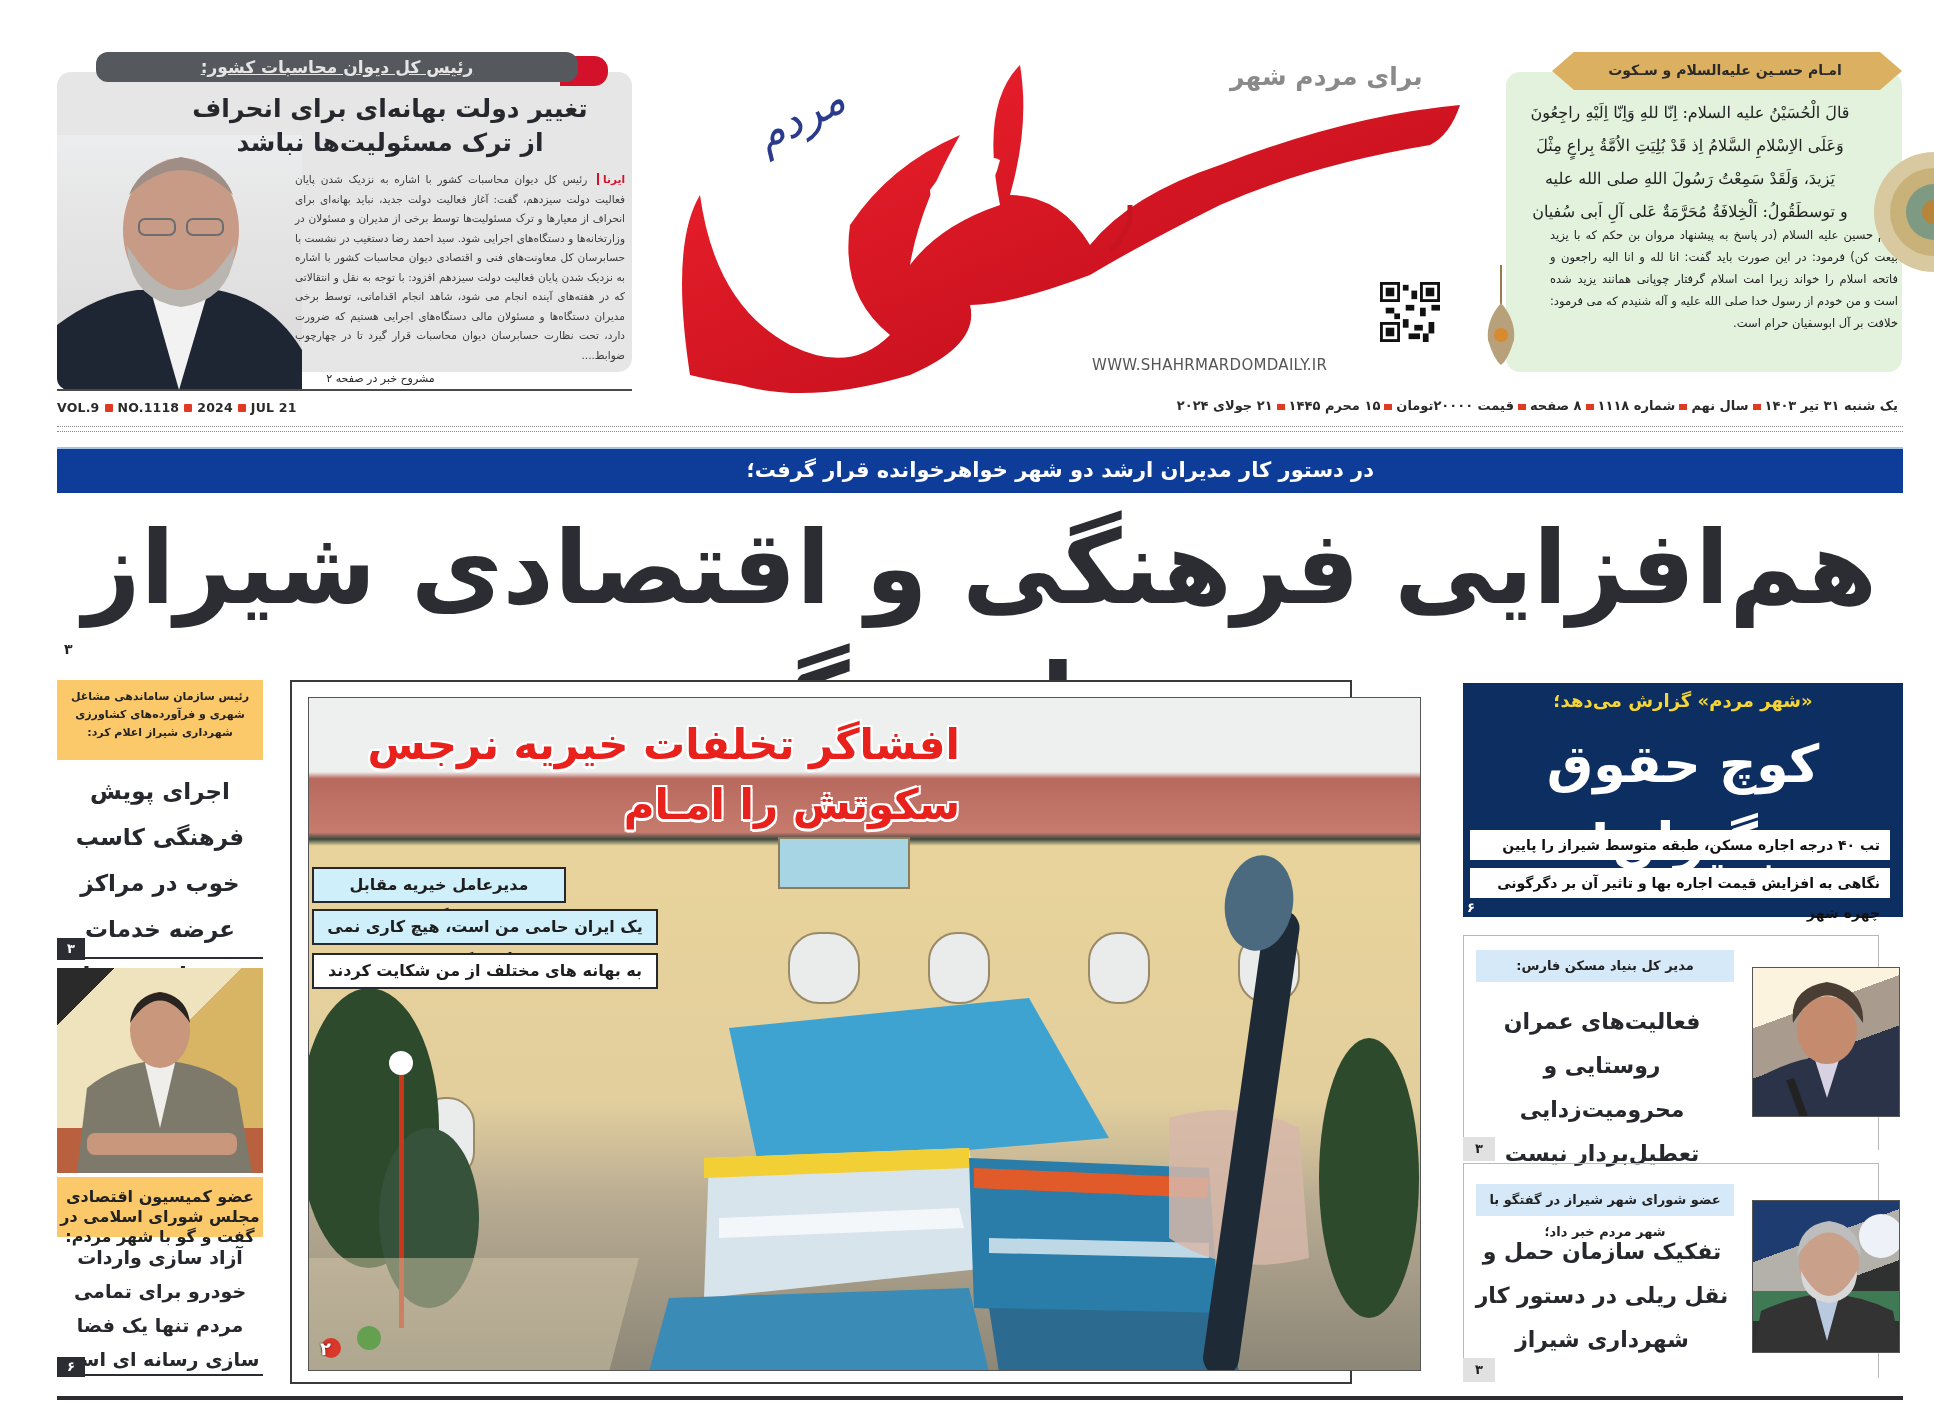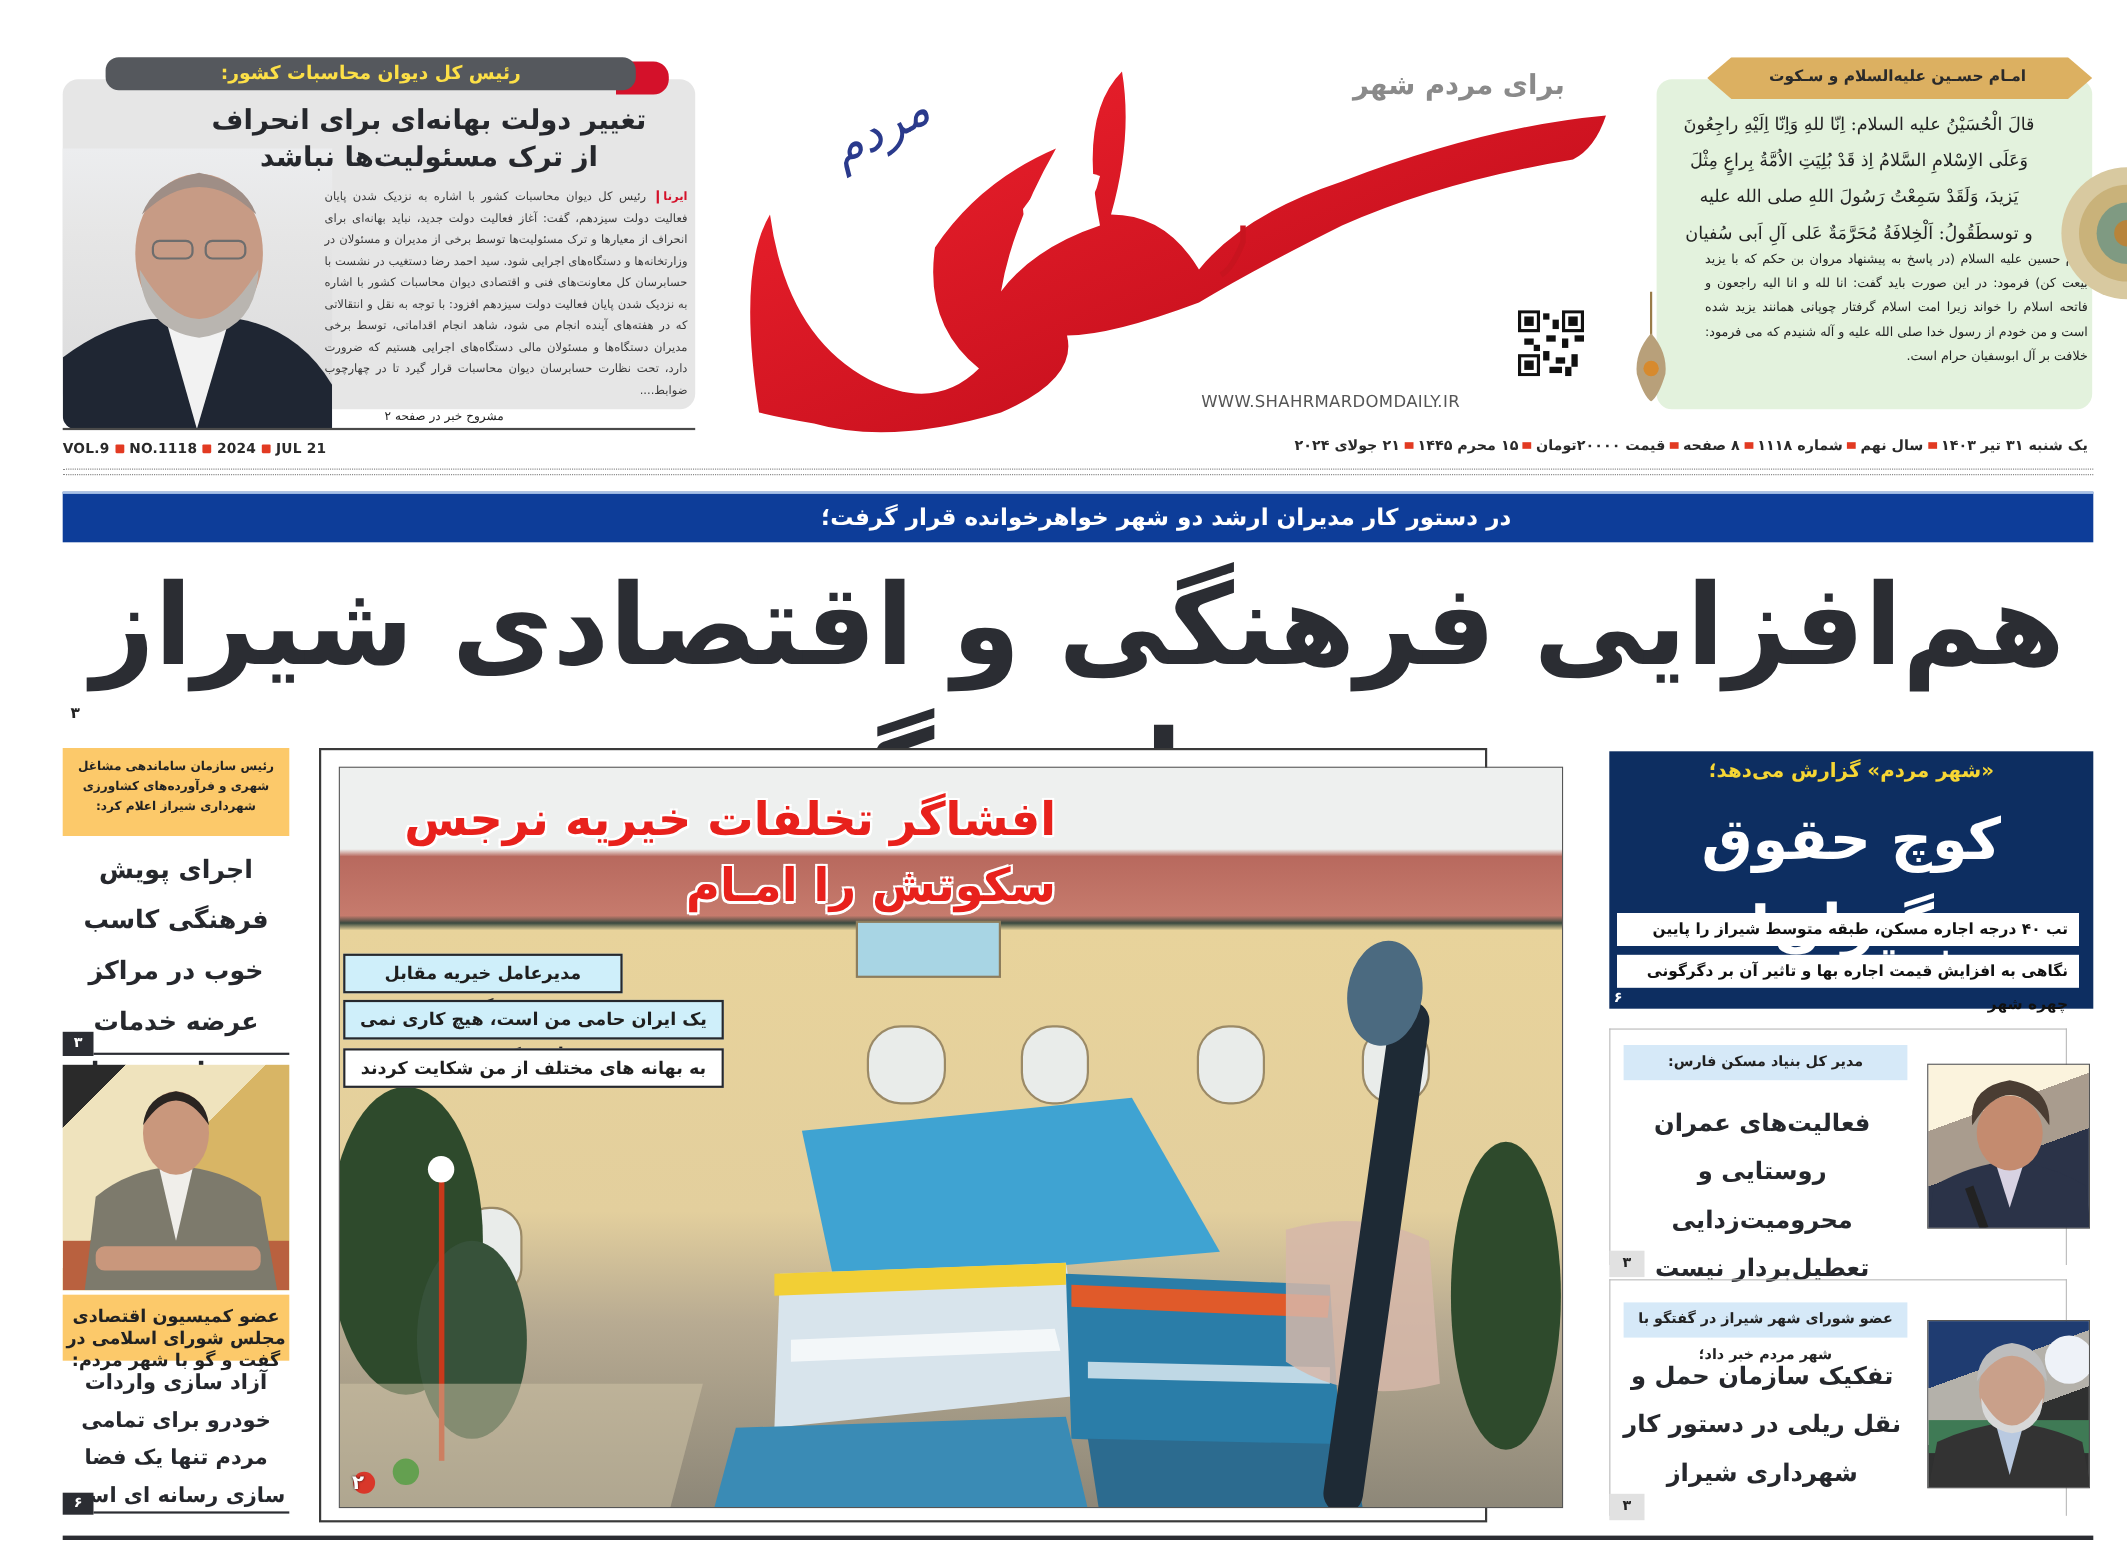--- a/index.html
+++ b/index.html
@@ -3,29 +3,29 @@
 <meta charset="utf-8">
 <style>
   * { box-sizing: border-box; margin: 0; padding: 0; }
   html, body { width: 1934px; height: 1405px; background: #ffffff; overflow: hidden; }
   body { font-family: "DejaVu Sans", sans-serif; color: #26282d; position: relative; }
   .rtl { direction: rtl; }
   .abs { position: absolute; }
 
   
   #lead-box { left: 57px; top: 72px; width: 575px; height: 300px; background: #e6e6e6; border-radius: 14px; }
-  #lead-kicker { left: 96px; top: 52px; width: 482px; height: 30px; background: #55585d; border-radius: 12px; color: #fde047;
-    font-weight: bold; font-size: 17px; line-height: 30px; text-align: center; }
+  #lead-kicker { left: 96px; top: 52px; width: 482px; height: 30px; background: #55585d; border-radius: 12px; color: #e5e5e5;
+    font-weight: bold; font-size: 17px; line-height: 30px; text-align: center; text-decoration: underline; }
   #lead-kicker-accent { left: 560px; top: 56px; width: 48px; height: 30px; background: #d4112a; border-radius: 0 14px 14px 0; }
   #lead-title { left: 180px; top: 92px; width: 420px; font-weight: bold; font-size: 25px; line-height: 34px; text-align: center; color: #26282d; }
   #lead-photo { left: 57px; top: 135px; width: 245px; height: 255px; border-radius: 0 0 0 12px; overflow: hidden;
     background: linear-gradient(180deg, #ecedef 0%, #e6e6e6 30%, #d9d9da 100%); }
   #lead-body { left: 295px; top: 170px; width: 330px; font-size: 10.5px; line-height: 19.5px; text-align: justify; color: #3a3a3a; }
   #lead-body .src { color: #d4112a; font-weight: bold; margin-left: 4px; border-left: 2px solid #d4112a; padding-left: 4px; }
-  #lead-continue { left: 303px; top: 372px; width: 155px; font-size: 11px; color: #222; text-align: right; }
+  #lead-continue { left: 303px; top: 372px; width: 155px; font-size: 11px; color: #222; text-align: center; }
   #lead-rule { left: 57px; top: 389px; width: 575px; height: 2px; background: #4a4a4a; }
 
   
   #tagline { left: 1230px; top: 62px; font-size: 25px; font-weight: bold; color: #8a8a8a; }
   #logo { left: 660px; top: 45px; width: 820px; height: 350px; }
   #qr { left: 1380px; top: 282px; width: 60px; height: 60px; }
   #website { left: 1092px; top: 356px; font-size: 15px; color: #555; letter-spacing: 0.3px; }
 
   
   #quote-box { left: 1506px; top: 72px; width: 396px; height: 300px; background: #e3f2dd; border-radius: 14px; }

